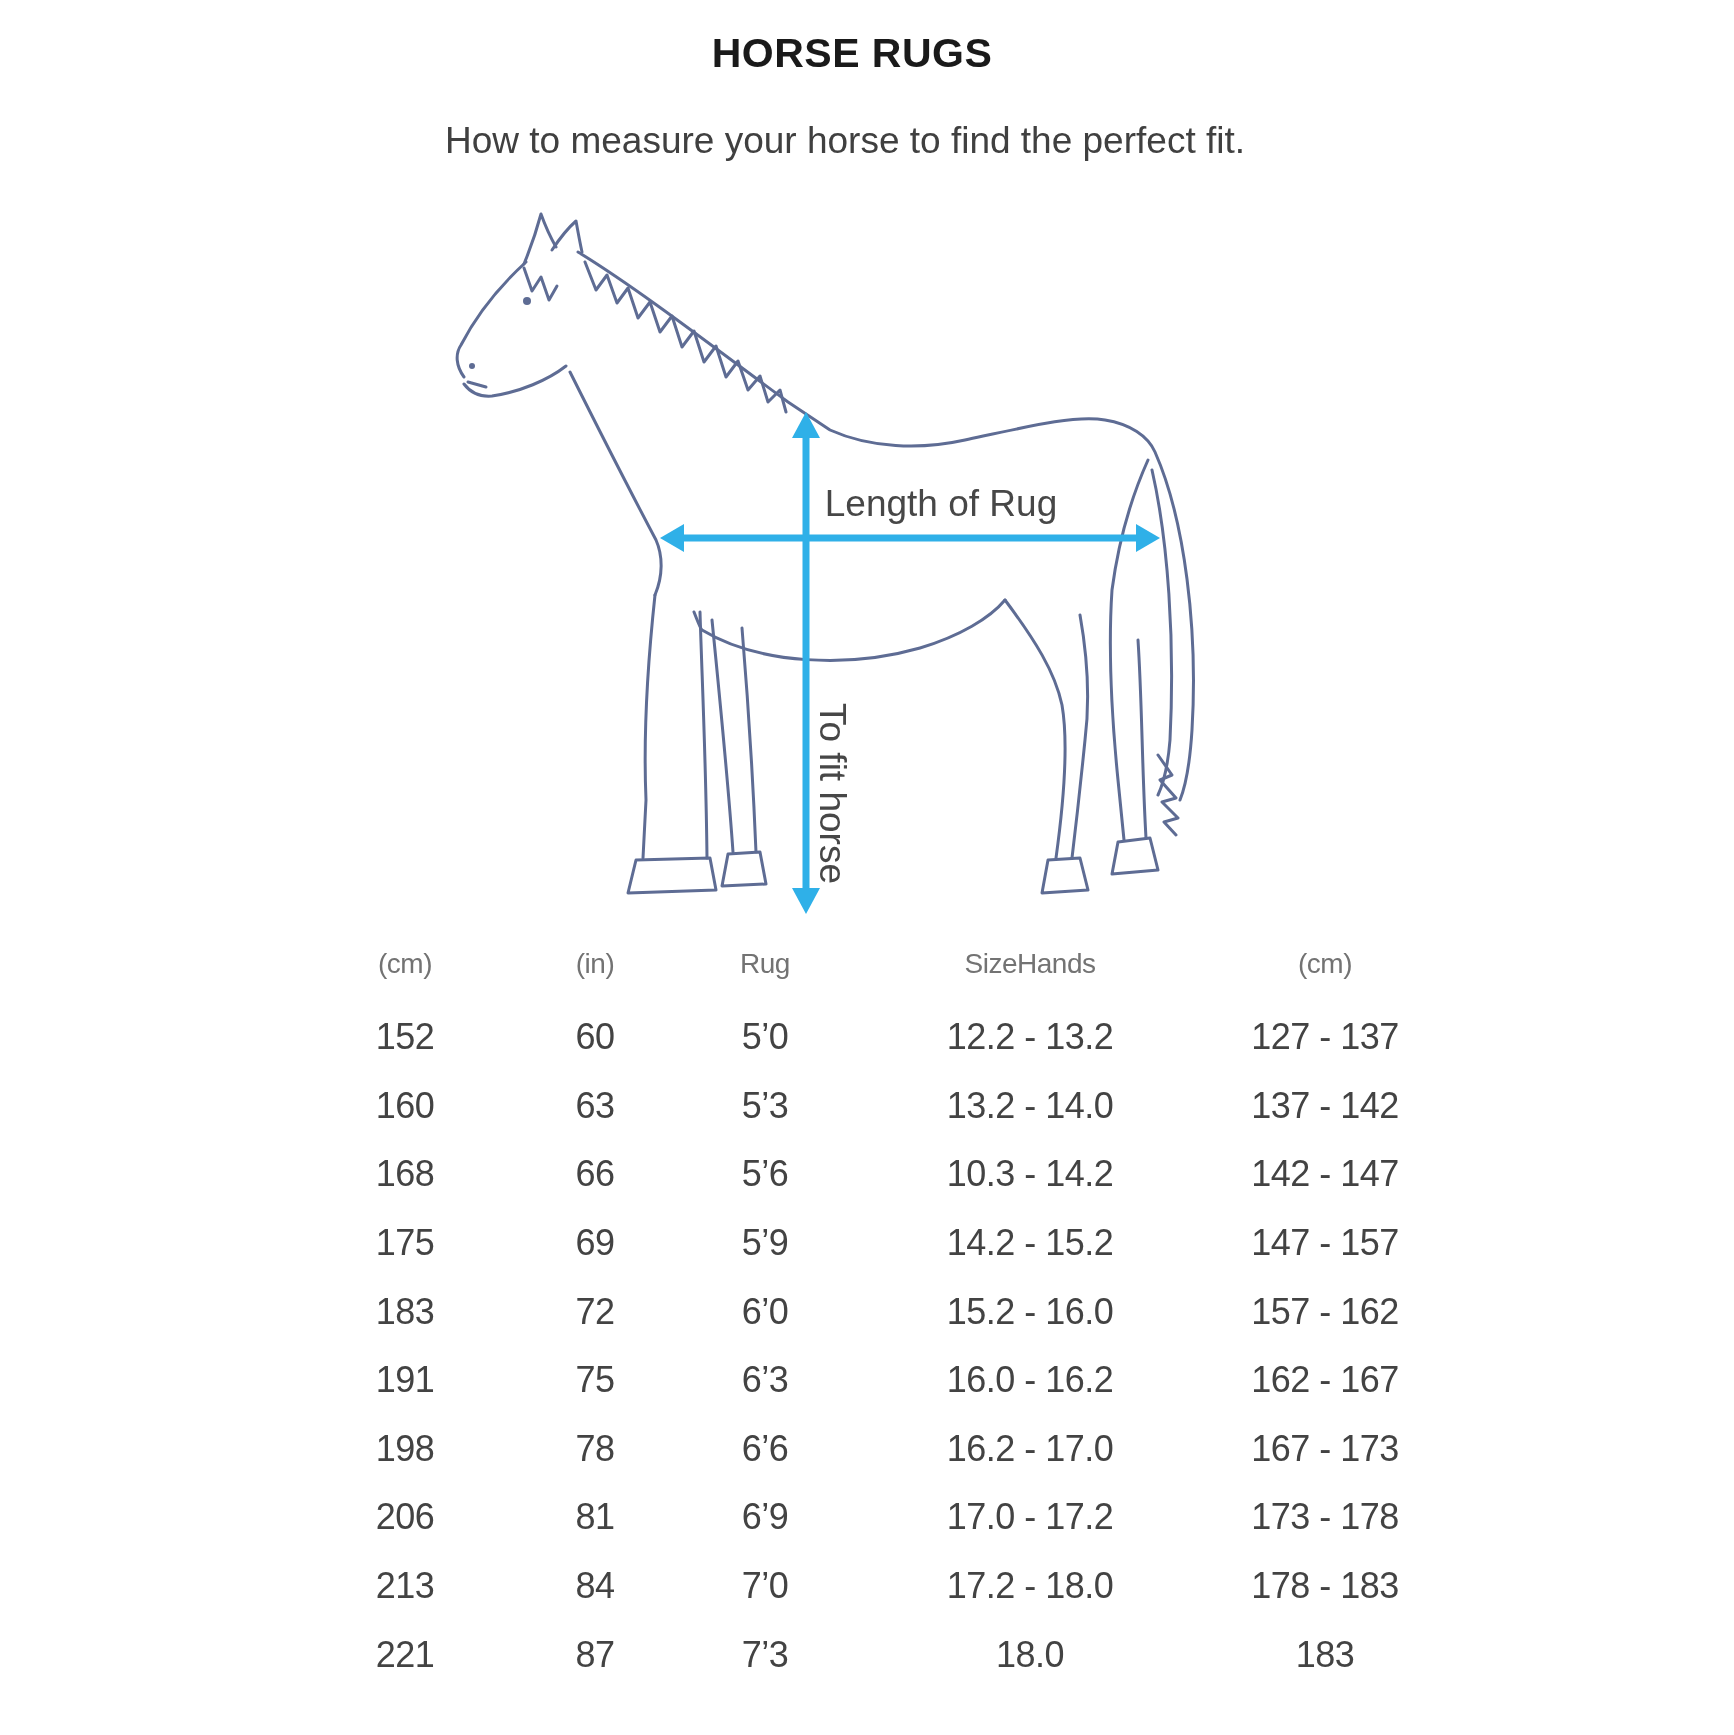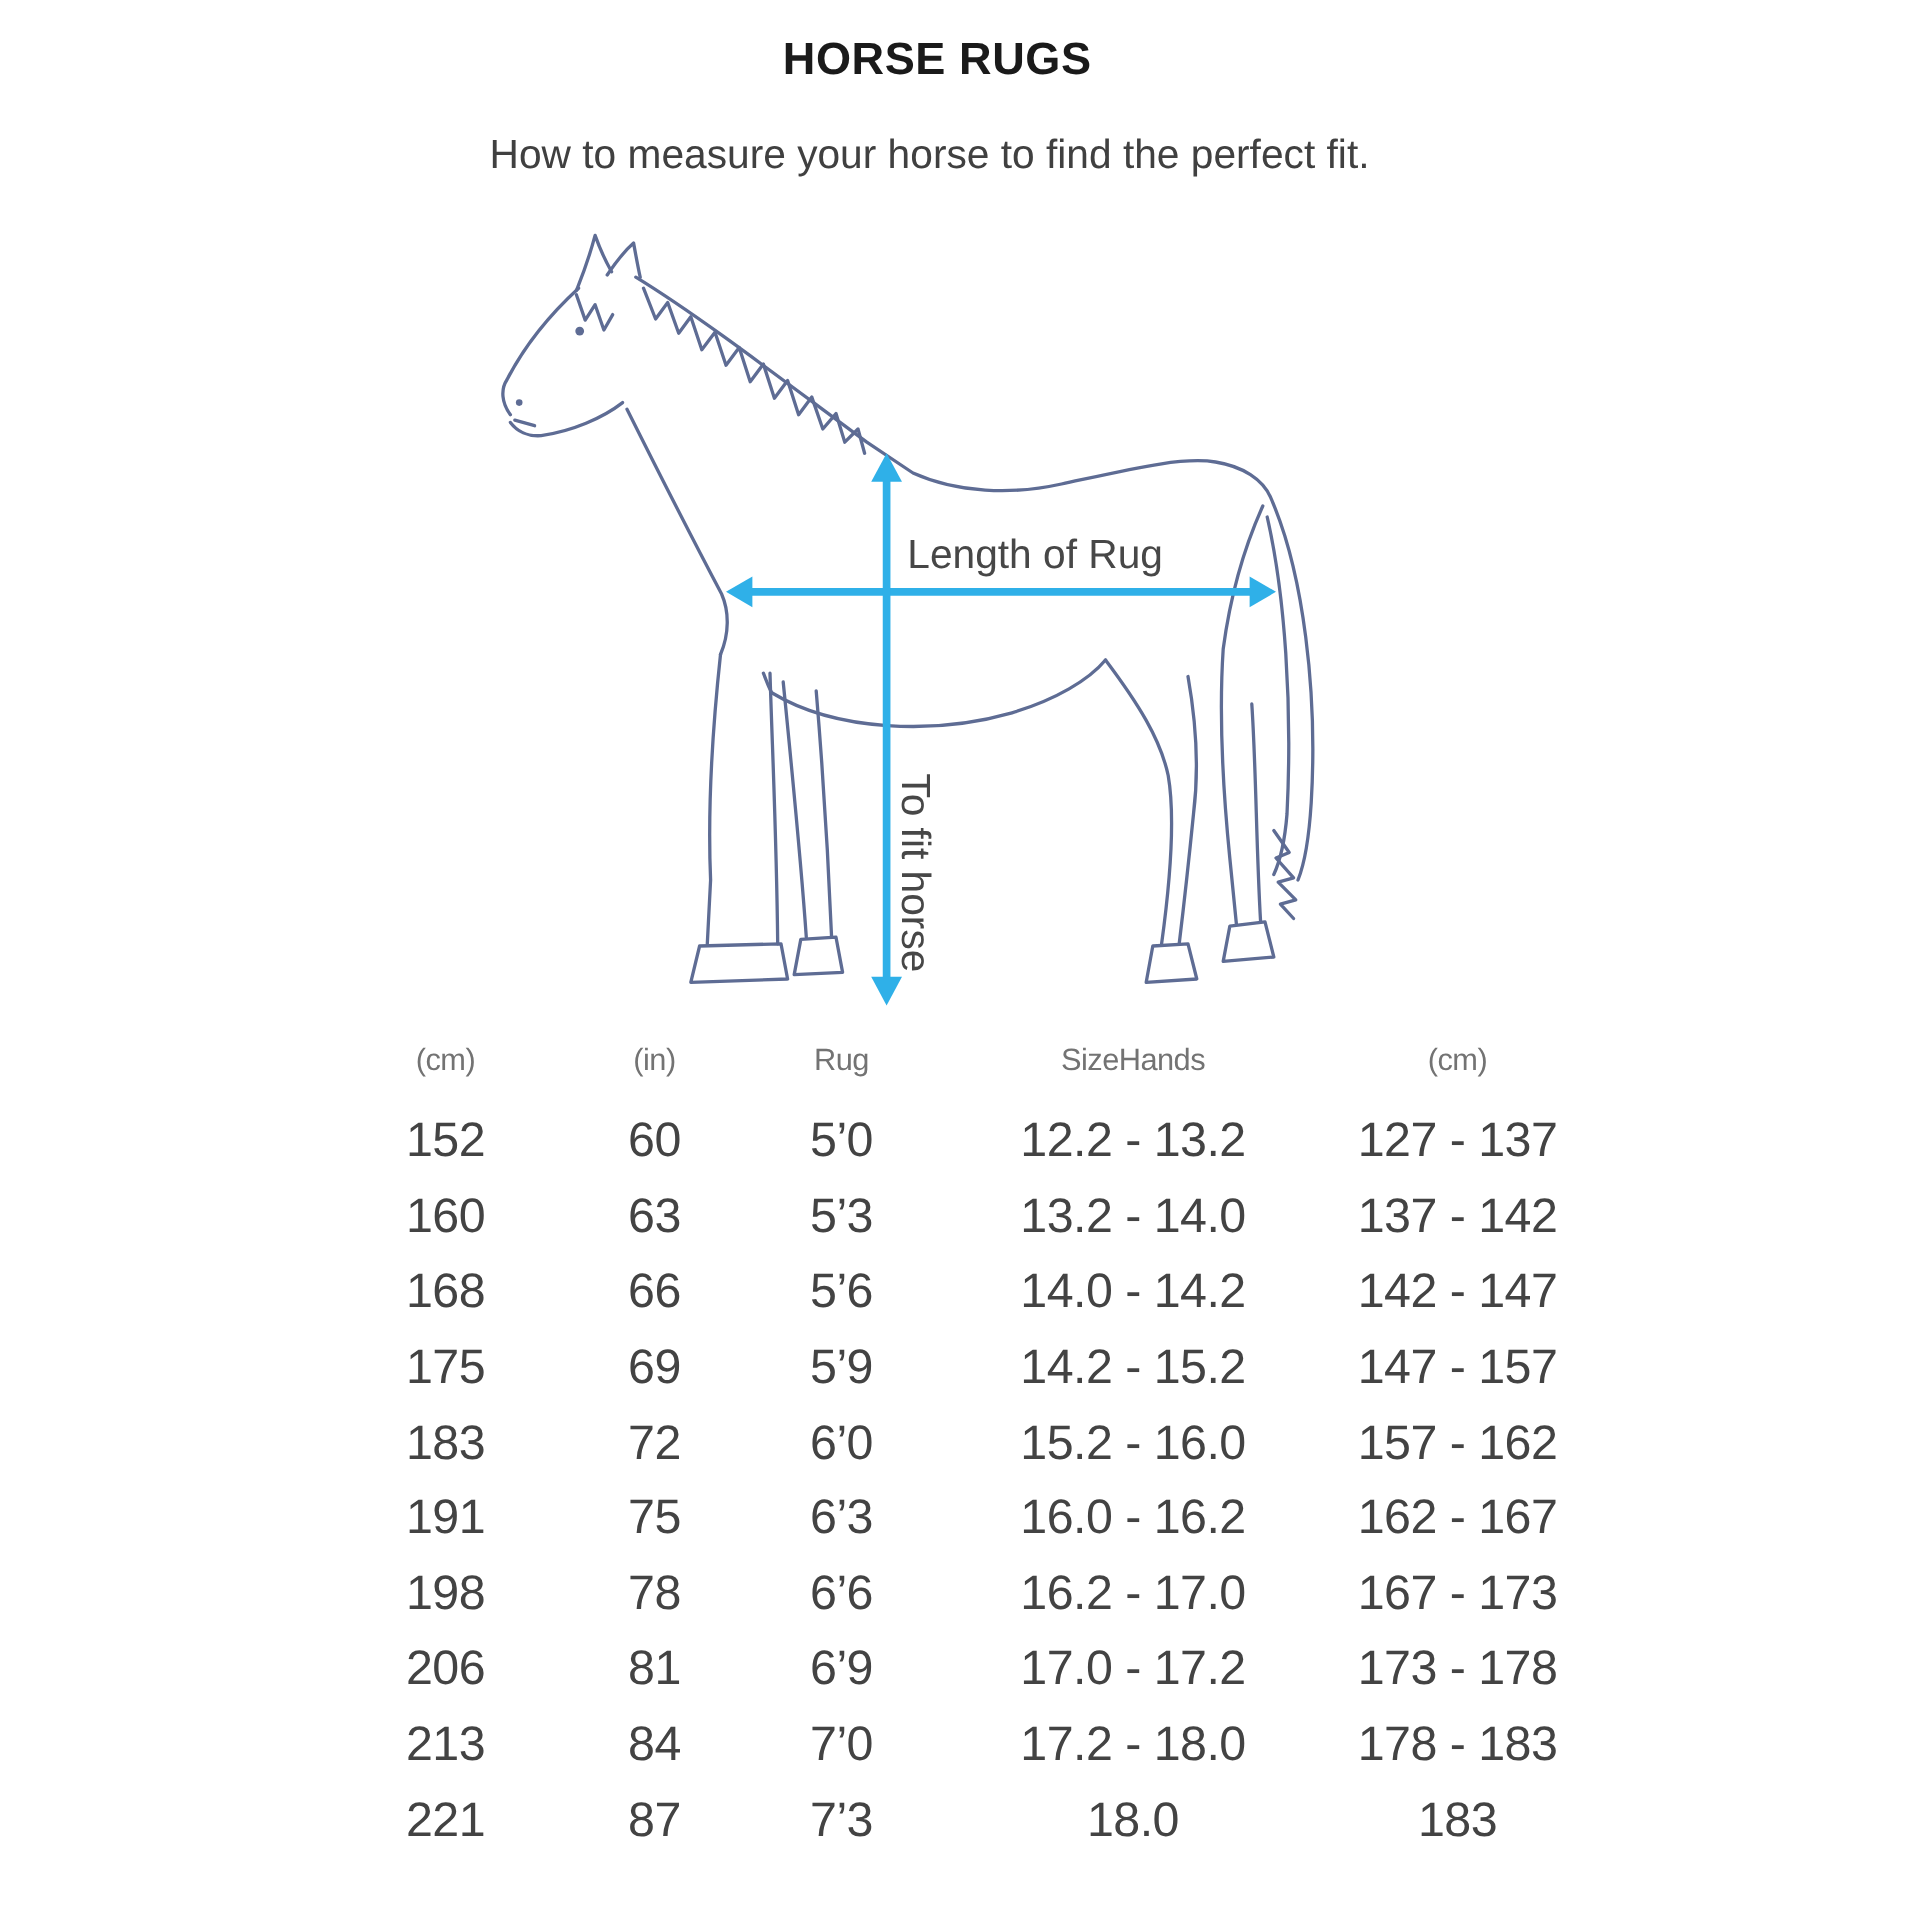--- a/index.html
+++ b/index.html
@@ -34,21 +34,21 @@
   }
   .trow{
     display:grid;
     grid-template-columns:230px 150px 190px 340px 250px;
     height:68.6px;
     align-items:center;
   }
   .trow.head{height:78px;}
   .tcell{
     text-align:center;
-    font-size:44px;color:#434343;letter-spacing:-.5px;
+    font-size:36px;color:#434343;letter-spacing:-.5px;
   }
   .trow.head .tcell{font-size:28px;color:#737373;}
 </style>
 </head>
 <body>
 
 <div class="page">
 
   <div class="title">HORSE RUGS</div>
   <div class="subtitle">How to measure your horse to find the perfect fit.</div>
@@ -134,21 +134,21 @@
       <div class="tcell">160</div>
       <div class="tcell">63</div>
       <div class="tcell">5’3</div>
       <div class="tcell">13.2 - 14.0</div>
       <div class="tcell">137 - 142</div>
     </div>
     <div class="trow">
       <div class="tcell">168</div>
       <div class="tcell">66</div>
       <div class="tcell">5’6</div>
-      <div class="tcell">14.0 - 14.2</div>
+      <div class="tcell">10.3 - 14.2</div>
       <div class="tcell">142 - 147</div>
     </div>
     <div class="trow">
       <div class="tcell">175</div>
       <div class="tcell">69</div>
       <div class="tcell">5’9</div>
       <div class="tcell">14.2 - 15.2</div>
       <div class="tcell">147 - 157</div>
     </div>
     <div class="trow">

